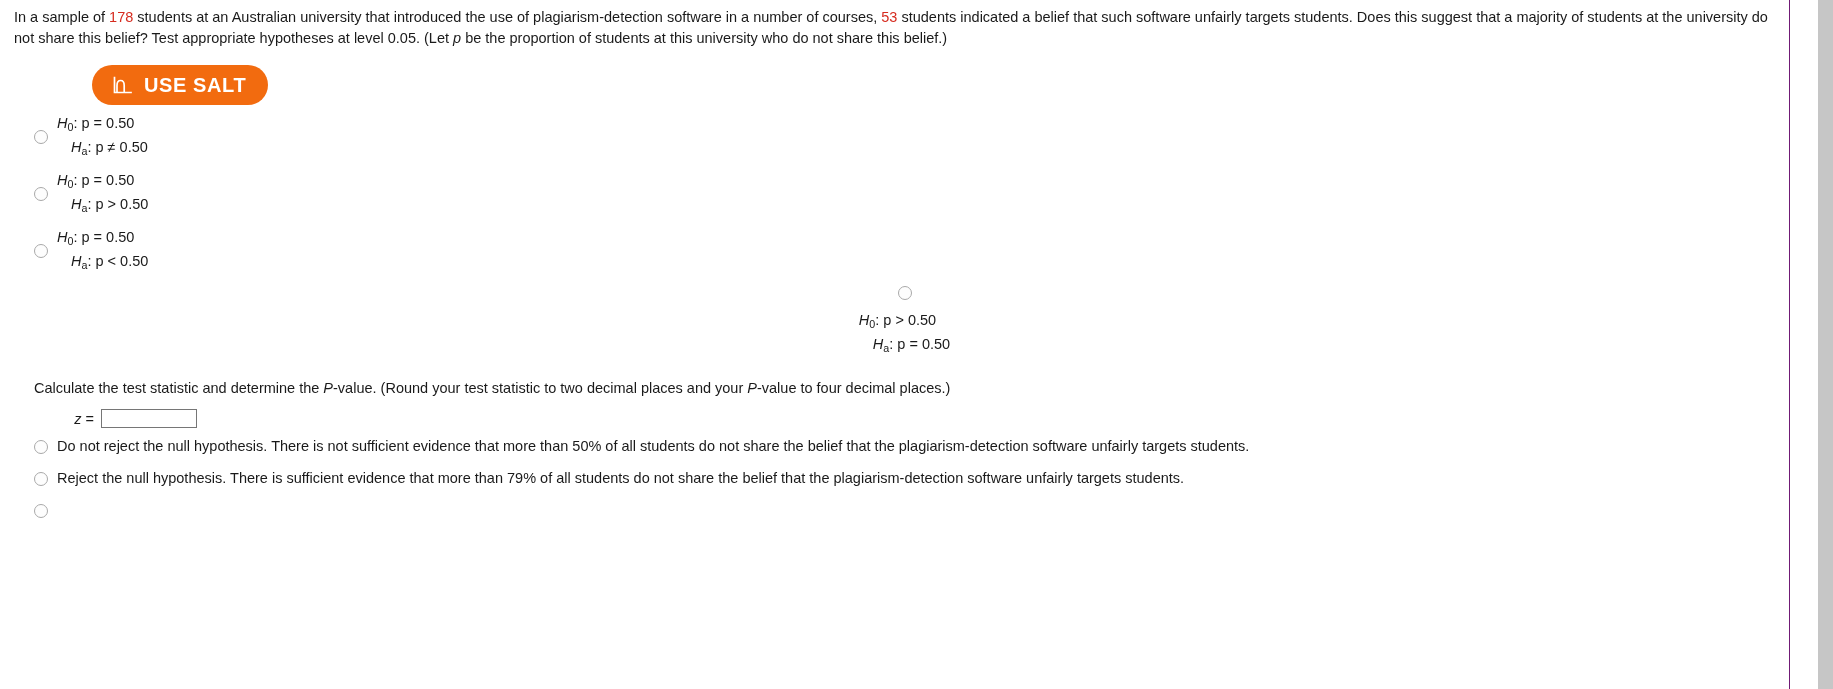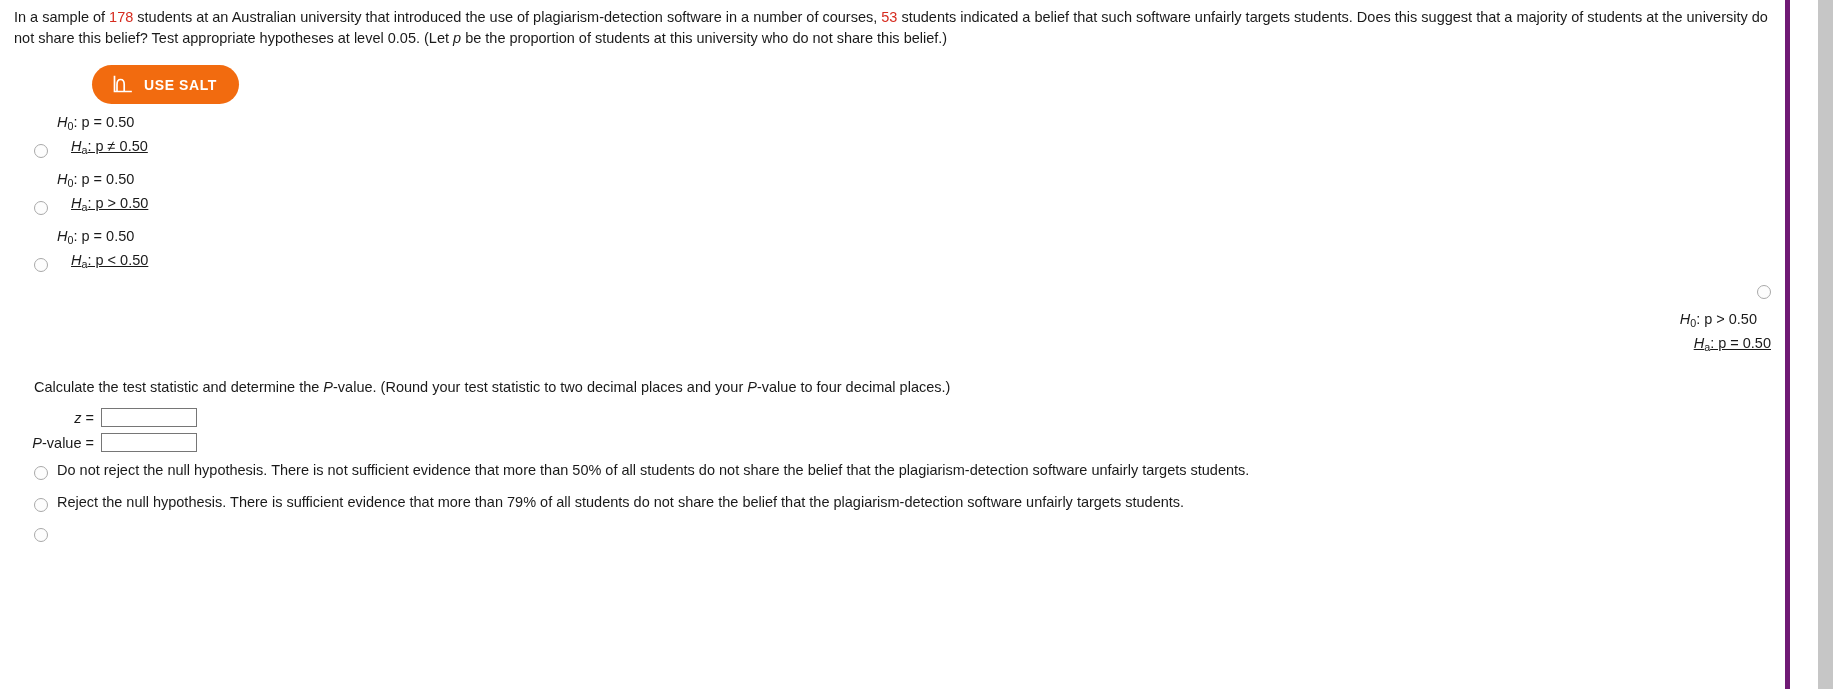--- a/index.html
+++ b/index.html
@@ -22,21 +22,21 @@
     box-sizing: border-box;
   }
   
   .content-pane {
     position: absolute;
     left: 0;
     top: 0;
     width: 1790px;
     height: 689px;
     background: #ffffff;
-    border-right: 5px solid #701a75;
+    border-right: 1px solid #701a75;
     box-sizing: border-box;
     overflow: hidden;
   }
   
   .gutter {
     position: absolute;
     left: 1791px;
     top: 0;
     width: 42px;
     height: 689px;
@@ -82,21 +82,21 @@
   .salt-button {
     display: inline-flex;
     align-items: center;
     gap: 11px;
     background: #f26b0f;
     color: #ffffff;
     border: none;
     border-radius: 22px;
     padding: 10px 22px 10px 20px;
     font-family: "Liberation Sans", sans-serif;
-    font-size: 14px;
+    font-size: 20px;
     font-weight: bold;
     letter-spacing: 0.6px;
     cursor: pointer;
     line-height: 1;
   }
   .salt-icon {
     display: block;
     width: 21px;
     height: 19px;
   }
@@ -108,40 +108,39 @@
   }
   .prompt.tight { margin-top: 22px; margin-left: 20px; }
 
   
   .radio-group {
     margin-top: 7px;
     padding-left: 20px;
   }
   .radio-item {
     display: flex;
-    align-items: flex-end;
+    align-items: center;
     gap: 9px;
     margin-bottom: 7px;
     cursor: pointer;
   }
   .radio-circle {
     flex: none;
     width: 12px;
     height: 12px;
     border: 1px solid #a9a9a9;
     border-radius: 50%;
     background: #fdfdfd;
     margin-top: 3px;
   }
   .hyp-block {
     line-height: 1.62;
   }
   .hyp-line-2 {
     padding-left: 14px;
-    text-decoration: underline;
   }
   .hyp-item { margin-bottom: 10px; }
   .hyp-item:last-child { margin-bottom: 0; flex-direction: column; }
 
   sub {
     font-size: 0.74em;
     vertical-align: baseline;
     position: relative;
     bottom: -0.28em;
   }
@@ -174,21 +173,21 @@
     outline: none;
   }
 
   
   .conclusion-group {
     margin-top: 9px;
     padding-left: 20px;
   }
   .conclusion-item {
     display: flex;
-    align-items: flex-end;
+    align-items: flex-start;
     gap: 9px;
     margin-bottom: 13px;
     cursor: pointer;
   }
   .conclusion-text {
     line-height: 1.3;
   }
 </style>
 </head>
 <body>
@@ -247,24 +246,20 @@
 
       </div>
 
       <div class="prompt tight"><span>Calculate the test statistic and determine the </span><i>P</i><span>-value. (Round your test statistic to two decimal places and your </span><i>P</i><span>-value to four decimal places.)</span></div>
 
       <div class="answer-rows">
         <div class="answer-row">
           <span class="answer-label"><i>z</i><span> =</span></span>
           <input class="answer-input" type="text" value="" style="">
         </div>
-        <div class="answer-row">
-          <span class="answer-label"><i>P</i><span>-value  =</span></span>
-          <input class="answer-input" type="text" value="" style="">
-        </div>
       </div>
 
 
       <div class="conclusion-group">
         <label class="conclusion-item">
           <span class="radio-circle"></span>
           <span class="conclusion-text">Do not reject the null hypothesis. There is not sufficient evidence that more than 50% of all students do not share the belief that the plagiarism-detection software unfairly targets students.</span>
         </label>
         <label class="conclusion-item">
           <span class="radio-circle"></span>

